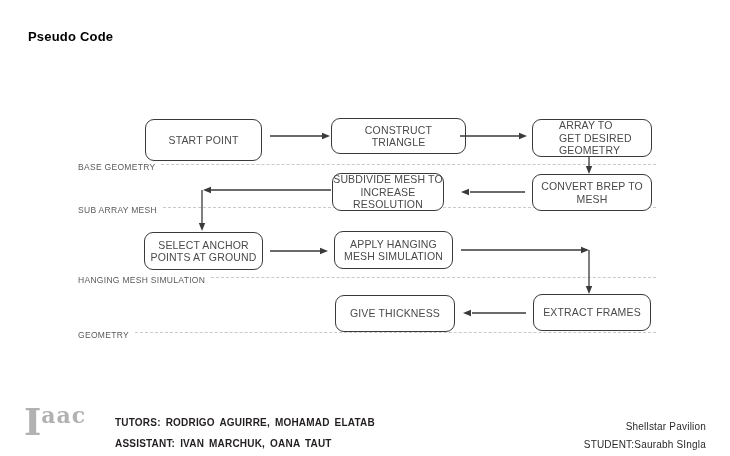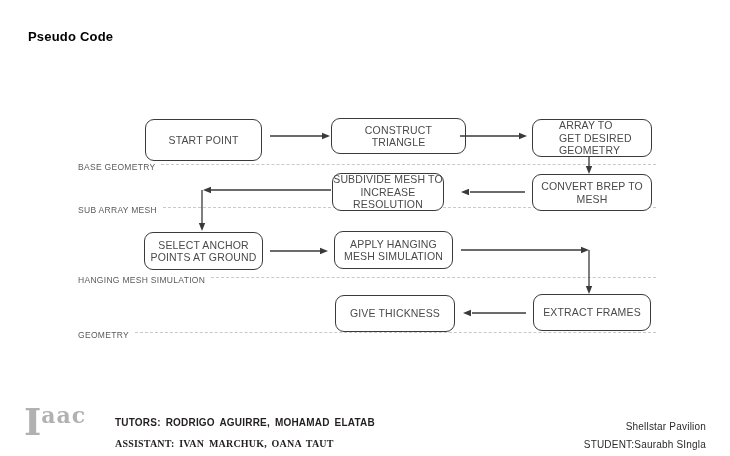--- a/index.html
+++ b/index.html
@@ -24,21 +24,21 @@
   svg.arrows line{stroke:#3a3a3a;stroke-width:1.3;}
   svg.arrows polygon{fill:#3a3a3a;}
   
   .logo{position:absolute;left:24px;top:404px;color:#b1b1b1;
         font-family:"DejaVu Serif", serif;font-weight:700;}
   .logo-i{font-size:37px;line-height:37px;}
   .logo-aac{font-size:22px;line-height:22px;position:relative;top:-12px;letter-spacing:1px;}
   .credit{position:absolute;left:115px;font-size:10px;font-weight:700;color:#231f20;
           letter-spacing:.2px;word-spacing:2px;white-space:nowrap;text-align:right;}
   .credit.tutors{top:417px;}
-  .credit.assistant{top:438px;font-family:Liberation Serif, serif;}
+  .credit.assistant{top:438px;}
   .right-credit{position:absolute;right:24px;font-size:10px;font-weight:400;color:#2b2b2b;
                 letter-spacing:.2px;text-align:right;white-space:nowrap;}
   .right-credit.project{top:421px;}
   .right-credit.student{top:439px;}
 </style>
 </head>
 <body>
 
 <div id="page">
 

